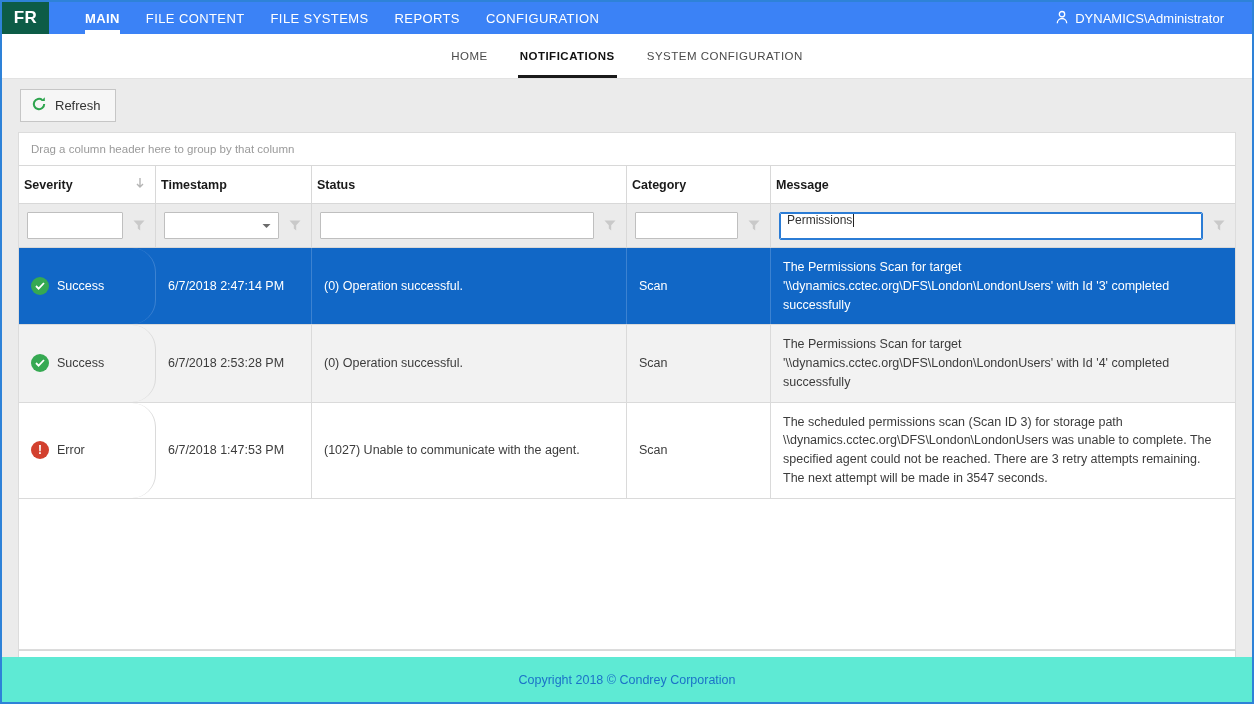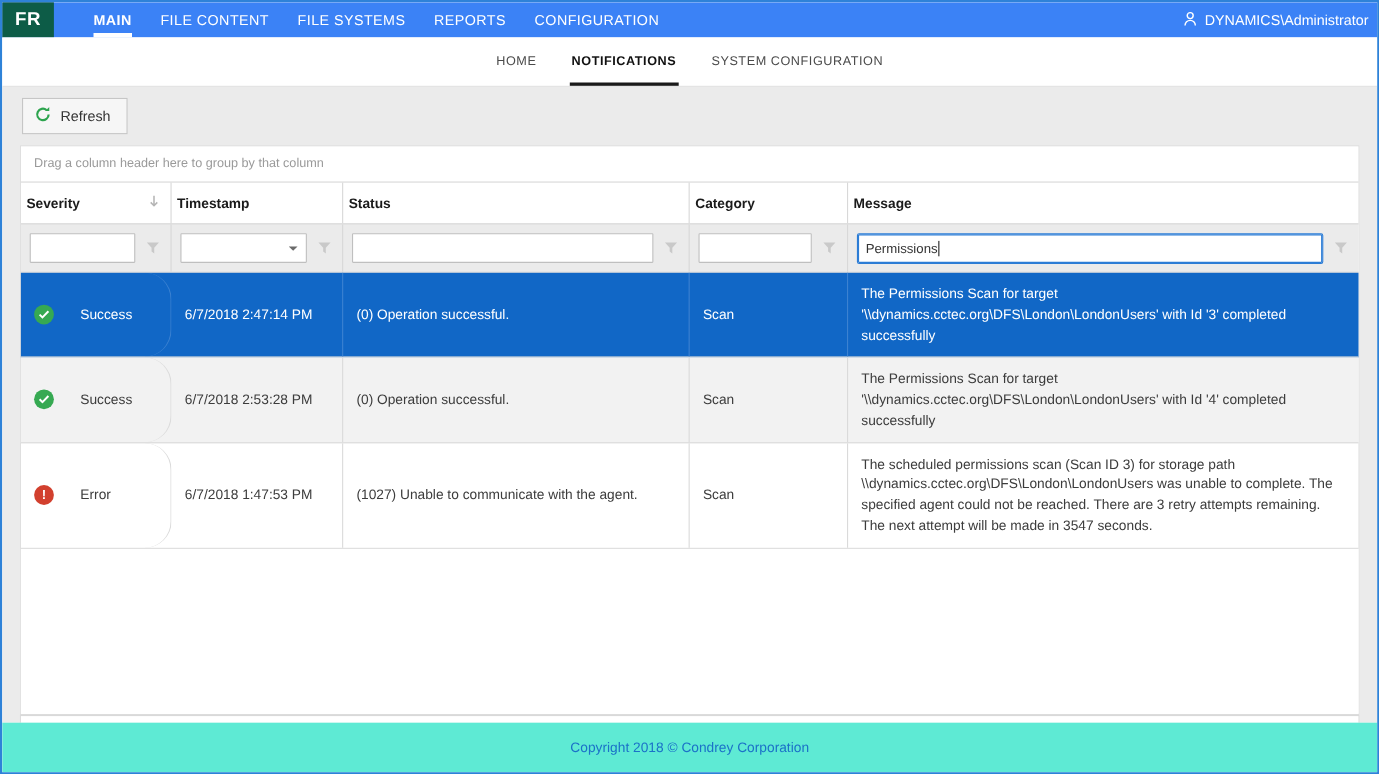--- a/index.html
+++ b/index.html
@@ -14,21 +14,21 @@
 
   
   .topbar { height: 32px; background: #3b82f6; display: flex; align-items: stretch; flex-shrink: 0; }
   .logo { width: 47px; background: #0d5c47; color: #fff; font-weight: bold; font-size: 17px;
           display: flex; align-items: center; justify-content: center; letter-spacing: 0.5px; }
   .topnav { display: flex; align-items: stretch; margin-left: 36px; }
   .nav-item { position: relative; display: flex; align-items: center; color: #fff; font-size: 13px;
               letter-spacing: 0.4px; margin-right: 26px; cursor: pointer; }
   .nav-item.active { font-weight: bold; }
   .nav-item.active::after { content: ""; position: absolute; left: 0; right: 0; bottom: 0; height: 4px; background: #fff; }
-  .user { margin-left: auto; display: flex; align-items: center; gap: 6px; color: #fff; font-size: 13px; padding-right: 8px; }
+  .user { margin-left: auto; display: flex; align-items: center; gap: 6px; color: #fff; font-size: 13px; padding-right: 28px; }
 
   
   .subnav { height: 45px; background: #fff; display: flex; justify-content: center; align-items: stretch;
             border-bottom: 1px solid #e2e2e2; flex-shrink: 0; }
   .tab { position: relative; display: flex; align-items: center; margin: 0 16px; font-size: 11.5px;
          letter-spacing: 0.5px; color: #4a4a4a; cursor: pointer; }
   .tab.active { color: #111; font-weight: bold; }
   .tab.active::after { content: ""; position: absolute; left: -2px; right: -2px; bottom: 0; height: 3px; background: #1a1a1a; }
 
   
@@ -50,33 +50,33 @@
   .filter-row { background: #ebebeb; border-top: 1px solid #d8d8d8; border-bottom: 1px solid #d8d8d8; }
   .fcell { height: 43px; display: flex; align-items: center; gap: 8px; padding: 0 8px;
            border-right: 1px solid #d8d8d8; }
   .fcell:last-child { border-right: none; }
   .f-input { flex: 1; height: 27px; border: 1px solid #bfbfbf; background: #fff; border-radius: 1px;
              font-family: inherit; font-size: 12px; padding: 0 6px; min-width: 0; }
   .combo { flex: 1; height: 27px; border: 1px solid #bfbfbf; background: #fff; border-radius: 1px;
            display: flex; align-items: center; justify-content: flex-end; padding-right: 7px; cursor: pointer; }
   .f-input-focused { flex: 1; height: 28px; border: 1px solid #2b7cd5; outline: 1px solid #2b7cd5;
                      outline-offset: -2px; background: #fff; border-radius: 2px; display: flex;
-                     align-items: center; padding: 0 7px; font-size: 12px; color: #333; cursor: text; }
+                     padding: 0 7px; font-size: 12px; color: #333; cursor: text; }
   .caret { display: inline-block; width: 1px; height: 14px; background: #222; margin-left: 1px; }
   .funnel-btn { background: none; border: none; cursor: pointer; display: flex; padding: 2px; }
 
   .drow { border-bottom: 1px solid #dadada; cursor: pointer; }
   .dcell { padding: 10px 12px; font-size: 12.5px; color: #3c3c3c; display: flex; align-items: center;
            border-right: 1px solid #dadada; line-height: 1.5; }
   .dcell:last-child { border-right: none; }
   .dcell.msg { display: block; }
   .drow.selected { background: #1167c6; }
   .drow.selected .dcell { color: #fff; border-right-color: #3c82d1; }
   .drow.alt { background: #f2f2f2; }
-  .sev { gap: 24px; border-radius: 24px; }
+  .sev { gap: 8px; border-radius: 24px; }
   .sicon { width: 18px; height: 18px; border-radius: 50%; flex-shrink: 0;
            display: flex; align-items: center; justify-content: center; }
   .sicon.success { background: #36a952; }
   .sicon.error { background: #d2402e; color: #fff; font-size: 12px; font-weight: bold; line-height: 1; }
   .empty-area { height: 150px; background: #fff; }
 
   .spacer { flex: 1; }
 
   
   .filterbar { background: #fff; border: 1px solid #d9d9d9; height: 37px; display: flex; align-items: center;

